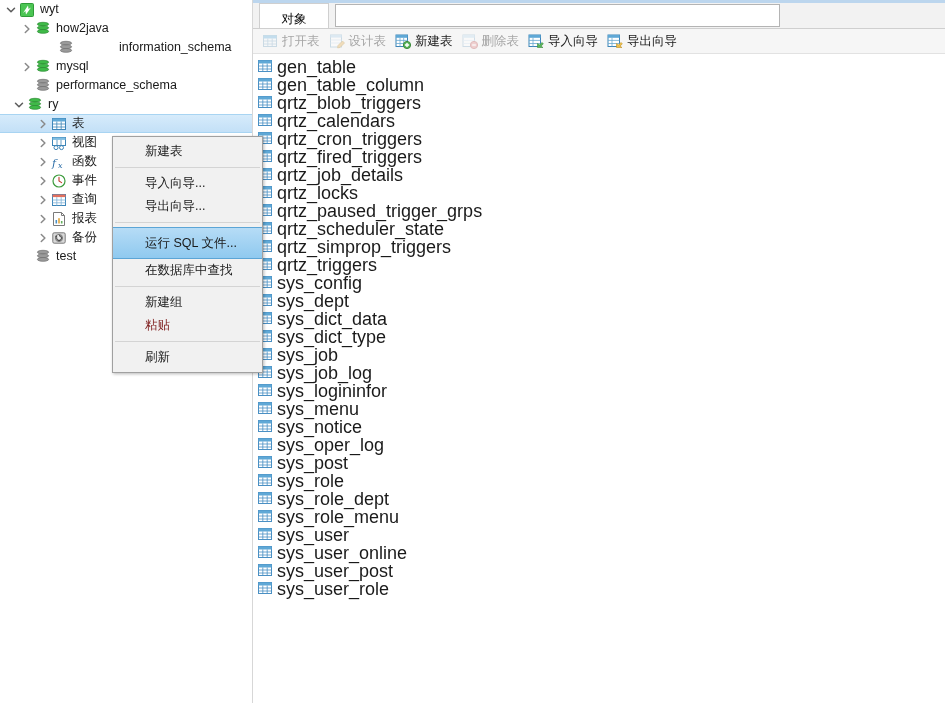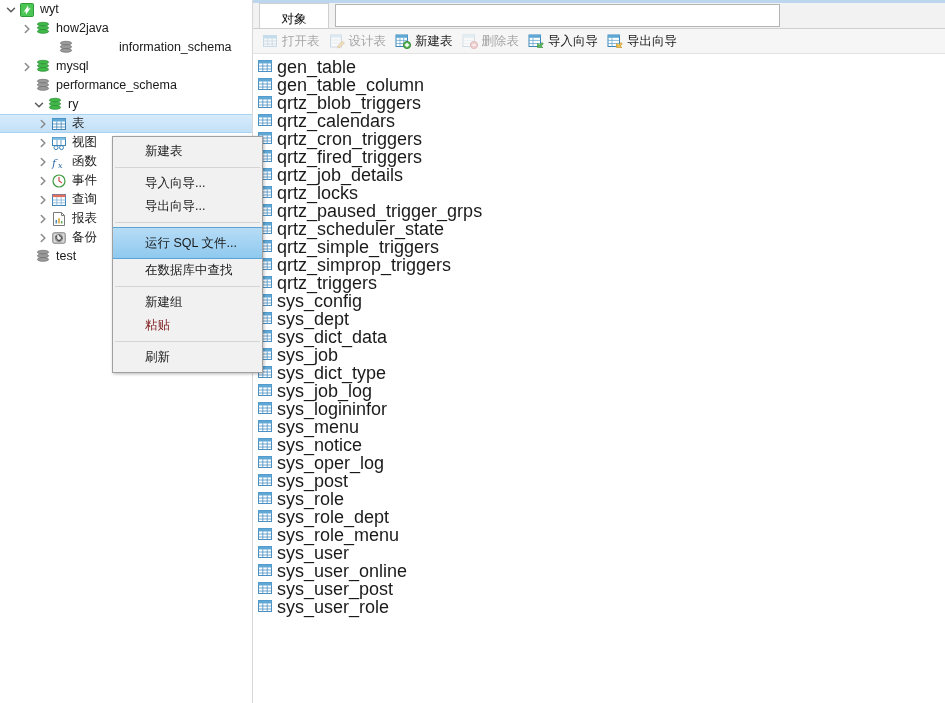--- a/index.html
+++ b/index.html
@@ -230,21 +230,21 @@
         <span class="twisty"></span>
         <span class="tree-ico">
           <svg width="16" height="16" viewBox="0 0 16 16" xmlns="http://www.w3.org/2000/svg">
             <ellipse cx="8" cy="3.2" rx="5.6" ry="1.9" fill="#9a9a9a" stroke="#6e6e6e" stroke-width="0.7"></ellipse>
             <ellipse cx="8" cy="6.800000000000001" rx="5.6" ry="1.9" fill="#9a9a9a" stroke="#6e6e6e" stroke-width="0.7"></ellipse>
             <ellipse cx="8" cy="10.4" rx="5.6" ry="1.9" fill="#9a9a9a" stroke="#6e6e6e" stroke-width="0.7"></ellipse>
           </svg>
         </span>
         <span class="tree-label">performance_schema</span>
       </div>
-      <div class="tree-row" style="padding-left: 32px;">
+      <div class="tree-row" style="padding-left: 12px;">
         <span class="twisty">
           <svg width="10" height="10" viewBox="0 0 10 10">
             <path d="M1.5 3.2 L5 6.8 L8.5 3.2" fill="none" stroke="#5e5e5e" stroke-width="1.5" stroke-linecap="round" stroke-linejoin="round"></path>
           </svg>
         </span>
         <span class="tree-ico">
           <svg width="16" height="16" viewBox="0 0 16 16" xmlns="http://www.w3.org/2000/svg">
             <ellipse cx="8" cy="3.2" rx="5.6" ry="1.9" fill="#3fba48" stroke="#2a8a31" stroke-width="0.7"></ellipse>
             <ellipse cx="8" cy="6.800000000000001" rx="5.6" ry="1.9" fill="#3fba48" stroke="#2a8a31" stroke-width="0.7"></ellipse>
             <ellipse cx="8" cy="10.4" rx="5.6" ry="1.9" fill="#3fba48" stroke="#2a8a31" stroke-width="0.7"></ellipse>
@@ -606,33 +606,20 @@
           <span class="obj-ico">
             <svg width="16" height="16" viewBox="0 0 16 16" xmlns="http://www.w3.org/2000/svg">
               <rect x="1.5" y="2.5" width="13" height="11" fill="#ffffff" stroke="#4a90c4" stroke-width="1"></rect>
               <rect x="1.5" y="2.5" width="13" height="3" fill="#5fa8d6"></rect>
               <line x1="1.5" y1="8" x2="14.5" y2="8" stroke="#4a90c4" stroke-width="0.8"></line>
               <line x1="1.5" y1="11" x2="14.5" y2="11" stroke="#4a90c4" stroke-width="0.8"></line>
               <line x1="5.8" y1="5.5" x2="5.8" y2="13.5" stroke="#4a90c4" stroke-width="0.8"></line>
               <line x1="10.2" y1="5.5" x2="10.2" y2="13.5" stroke="#4a90c4" stroke-width="0.8"></line>
             </svg>
           </span>
-          <span class="obj-name">qrtz_simple_triggers</span>
-        </div>
-        <div class="obj-row">
-          <span class="obj-ico">
-            <svg width="16" height="16" viewBox="0 0 16 16" xmlns="http://www.w3.org/2000/svg">
-              <rect x="1.5" y="2.5" width="13" height="11" fill="#ffffff" stroke="#4a90c4" stroke-width="1"></rect>
-              <rect x="1.5" y="2.5" width="13" height="3" fill="#5fa8d6"></rect>
-              <line x1="1.5" y1="8" x2="14.5" y2="8" stroke="#4a90c4" stroke-width="0.8"></line>
-              <line x1="1.5" y1="11" x2="14.5" y2="11" stroke="#4a90c4" stroke-width="0.8"></line>
-              <line x1="5.8" y1="5.5" x2="5.8" y2="13.5" stroke="#4a90c4" stroke-width="0.8"></line>
-              <line x1="10.2" y1="5.5" x2="10.2" y2="13.5" stroke="#4a90c4" stroke-width="0.8"></line>
-            </svg>
-          </span>
           <span class="obj-name">qrtz_simprop_triggers</span>
         </div>
         <div class="obj-row">
           <span class="obj-ico">
             <svg width="16" height="16" viewBox="0 0 16 16" xmlns="http://www.w3.org/2000/svg">
               <rect x="1.5" y="2.5" width="13" height="11" fill="#ffffff" stroke="#4a90c4" stroke-width="1"></rect>
               <rect x="1.5" y="2.5" width="13" height="3" fill="#5fa8d6"></rect>
               <line x1="1.5" y1="8" x2="14.5" y2="8" stroke="#4a90c4" stroke-width="0.8"></line>
               <line x1="1.5" y1="11" x2="14.5" y2="11" stroke="#4a90c4" stroke-width="0.8"></line>
               <line x1="5.8" y1="5.5" x2="5.8" y2="13.5" stroke="#4a90c4" stroke-width="0.8"></line>
@@ -684,34 +671,34 @@
           <span class="obj-ico">
             <svg width="16" height="16" viewBox="0 0 16 16" xmlns="http://www.w3.org/2000/svg">
               <rect x="1.5" y="2.5" width="13" height="11" fill="#ffffff" stroke="#4a90c4" stroke-width="1"></rect>
               <rect x="1.5" y="2.5" width="13" height="3" fill="#5fa8d6"></rect>
               <line x1="1.5" y1="8" x2="14.5" y2="8" stroke="#4a90c4" stroke-width="0.8"></line>
               <line x1="1.5" y1="11" x2="14.5" y2="11" stroke="#4a90c4" stroke-width="0.8"></line>
               <line x1="5.8" y1="5.5" x2="5.8" y2="13.5" stroke="#4a90c4" stroke-width="0.8"></line>
               <line x1="10.2" y1="5.5" x2="10.2" y2="13.5" stroke="#4a90c4" stroke-width="0.8"></line>
             </svg>
           </span>
+          <span class="obj-name">sys_dict_type</span>
+        </div>
+        <div class="obj-row">
+          <span class="obj-ico">
+            <svg width="16" height="16" viewBox="0 0 16 16" xmlns="http://www.w3.org/2000/svg">
+              <rect x="1.5" y="2.5" width="13" height="11" fill="#ffffff" stroke="#4a90c4" stroke-width="1"></rect>
+              <rect x="1.5" y="2.5" width="13" height="3" fill="#5fa8d6"></rect>
+              <line x1="1.5" y1="8" x2="14.5" y2="8" stroke="#4a90c4" stroke-width="0.8"></line>
+              <line x1="1.5" y1="11" x2="14.5" y2="11" stroke="#4a90c4" stroke-width="0.8"></line>
+              <line x1="5.8" y1="5.5" x2="5.8" y2="13.5" stroke="#4a90c4" stroke-width="0.8"></line>
+              <line x1="10.2" y1="5.5" x2="10.2" y2="13.5" stroke="#4a90c4" stroke-width="0.8"></line>
+            </svg>
+          </span>
           <span class="obj-name">sys_job</span>
-        </div>
-        <div class="obj-row">
-          <span class="obj-ico">
-            <svg width="16" height="16" viewBox="0 0 16 16" xmlns="http://www.w3.org/2000/svg">
-              <rect x="1.5" y="2.5" width="13" height="11" fill="#ffffff" stroke="#4a90c4" stroke-width="1"></rect>
-              <rect x="1.5" y="2.5" width="13" height="3" fill="#5fa8d6"></rect>
-              <line x1="1.5" y1="8" x2="14.5" y2="8" stroke="#4a90c4" stroke-width="0.8"></line>
-              <line x1="1.5" y1="11" x2="14.5" y2="11" stroke="#4a90c4" stroke-width="0.8"></line>
-              <line x1="5.8" y1="5.5" x2="5.8" y2="13.5" stroke="#4a90c4" stroke-width="0.8"></line>
-              <line x1="10.2" y1="5.5" x2="10.2" y2="13.5" stroke="#4a90c4" stroke-width="0.8"></line>
-            </svg>
-          </span>
-          <span class="obj-name">sys_dict_type</span>
         </div>
         <div class="obj-row">
           <span class="obj-ico">
             <svg width="16" height="16" viewBox="0 0 16 16" xmlns="http://www.w3.org/2000/svg">
               <rect x="1.5" y="2.5" width="13" height="11" fill="#ffffff" stroke="#4a90c4" stroke-width="1"></rect>
               <rect x="1.5" y="2.5" width="13" height="3" fill="#5fa8d6"></rect>
               <line x1="1.5" y1="8" x2="14.5" y2="8" stroke="#4a90c4" stroke-width="0.8"></line>
               <line x1="1.5" y1="11" x2="14.5" y2="11" stroke="#4a90c4" stroke-width="0.8"></line>
               <line x1="5.8" y1="5.5" x2="5.8" y2="13.5" stroke="#4a90c4" stroke-width="0.8"></line>
               <line x1="10.2" y1="5.5" x2="10.2" y2="13.5" stroke="#4a90c4" stroke-width="0.8"></line>

